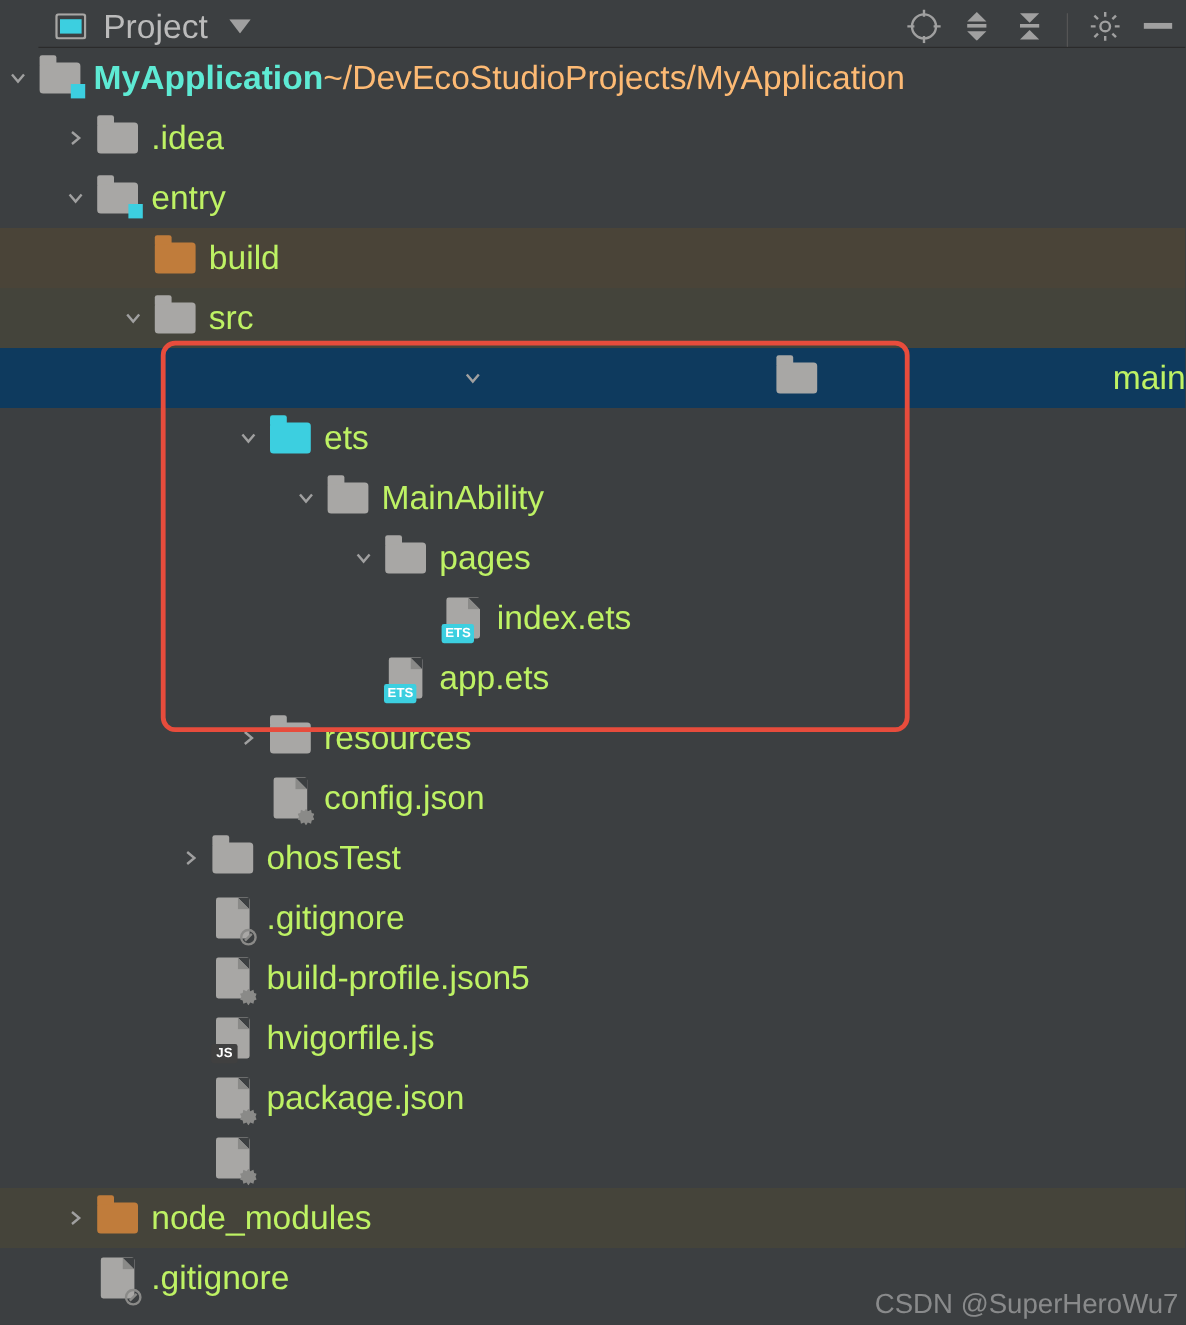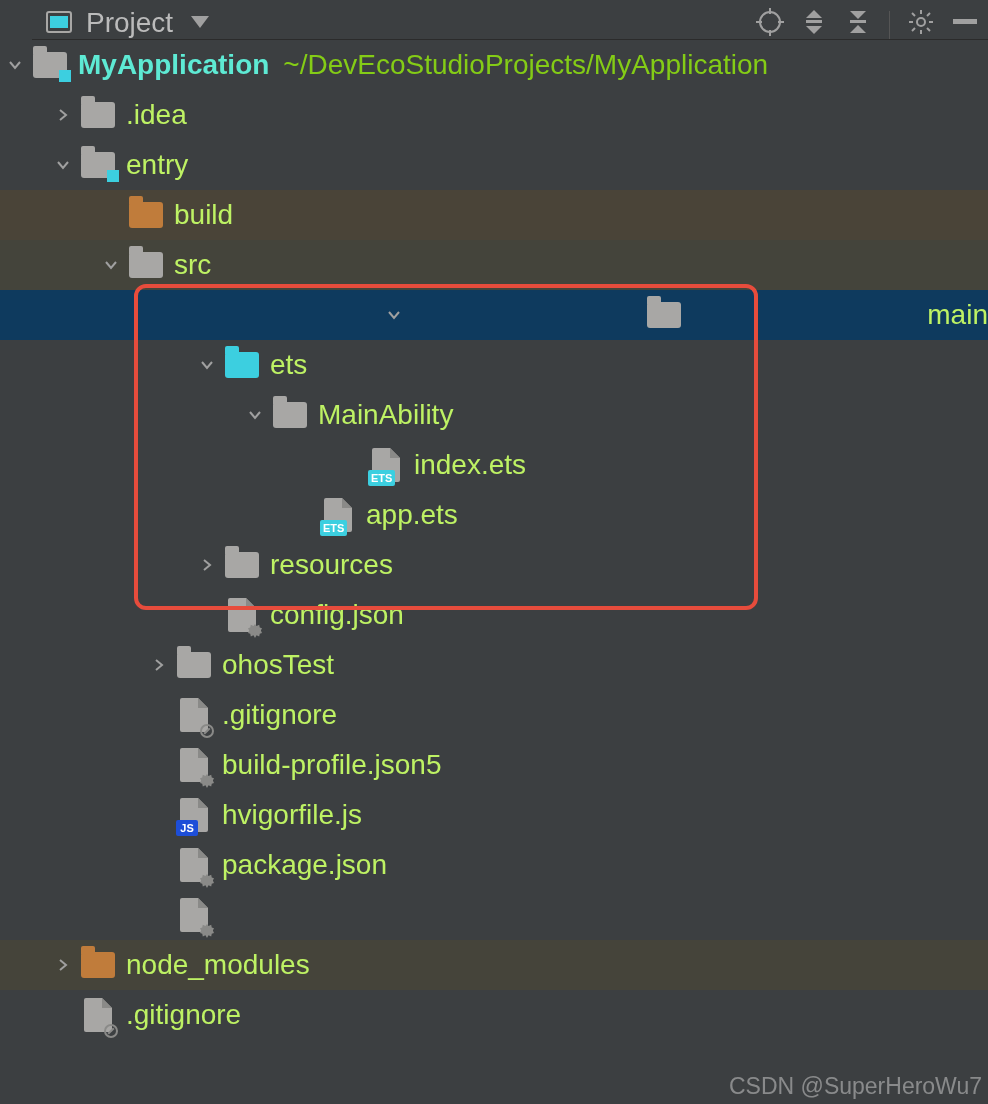--- a/index.html
+++ b/index.html
@@ -46,39 +46,39 @@
     width:22px; height:22px;
     display:inline-flex; align-items:center; justify-content:center;
     margin-right:6px;
     flex:0 0 22px;
   }
   .arrow svg { stroke:#A0A0A0; stroke-width:2; fill:none; }
   .indent { display:inline-block; }
   .ficon { width:36px; height:36px; margin-right:10px; flex:0 0 36px; display:inline-flex; align-items:center; justify-content:center; }
   .label { color:#bef264; }
   .label.bold { font-weight:700; color:#5eead4; }
-  .pathhint { color:#84cc16; margin-left:14px; }
+  .pathhint { color:#fdba74; }
   
   .i-folder       { width:34px; height:26px; background:#A8A7A5; border-radius:3px; position:relative; }
   .i-folder::before { content:""; position:absolute; left:0; top:-6px; width:14px; height:8px; background:inherit; border-radius:2px 2px 0 0; }
   .i-folder.module::after { content:""; position:absolute; right:-4px; bottom:-4px; width:12px; height:12px; background:#3CCFE0; }
   .i-folder.orange { background:#C07C3B; }
   .i-folder.blue   { background:#3CCFE0; }
   
   .i-file { width:28px; height:34px; background:#A8A7A5; border-radius:2px; position:relative; }
   .i-file::before { content:""; position:absolute; right:0; top:0; width:10px; height:10px; background:#3C3F41; clip-path:polygon(0 0,100% 0,100% 100%); }
   .i-file::after  { content:""; position:absolute; right:0; top:0; width:10px; height:10px; background:#8A8A88; clip-path:polygon(0 0,100% 100%,0 100%); }
   .i-file .badge {
     position:absolute; left:-4px; bottom:-4px;
     min-width:22px; height:16px; padding:0 3px;
     font-size:11px; line-height:16px; font-weight:700;
     text-align:center; color:#fff; border-radius:2px;
   }
   .b-ets  { background:#3CCFE0; color:#13334a; }
-  .b-js   { background:#1d4ed8; color:#3a3400; }
+  .b-js   { background:#404040; color:#3a3400; }
   .i-file .deco {
     position:absolute; right:-6px; bottom:-6px;
     width:14px; height:14px;
   }
   .deco.gear  { background:#8A8A88; clip-path:polygon(50% 0,61% 14%,80% 6%,84% 25%,100% 30%,92% 47%,100% 64%,84% 70%,80% 89%,61% 81%,50% 100%,39% 81%,20% 89%,16% 70%,0 64%,8% 47%,0 30%,16% 25%,20% 6%,39% 14%); }
   .deco.forbid{ border:2px solid #8A8A88; border-radius:50%; }
   .deco.forbid::after{ content:""; position:absolute; left:1px; right:1px; top:50%; height:2px; background:#8A8A88; transform:translateY(-50%) rotate(-45deg); }
   
   .hl-rect {
     position:absolute;
@@ -248,20 +248,32 @@
           <svg width="16" height="16" viewBox="0 0 16 16">
             <polyline points="3,5 8,11 13,5"></polyline>
           </svg>
         </span>
         <span class="ficon">
           <span class="i-folder"></span>
         </span>
         <span class="label">MainAbility</span>
       </div>
       <div class="row">
+        <span class="indent" style="width:292px"></span>
+        <span class="arrow">
+          <svg width="16" height="16" viewBox="0 0 16 16">
+            <polyline points="3,5 8,11 13,5"></polyline>
+          </svg>
+        </span>
+        <span class="ficon">
+          <span class="i-folder"></span>
+        </span>
+        <span class="label">pages</span>
+      </div>
+      <div class="row">
         <span class="indent" style="width:340px"></span>
         <span class="arrow"></span>
         <span class="ficon">
           <span class="i-file">
             <span class="badge b-ets">ETS</span>
           </span>
         </span>
         <span class="label">index.ets</span>
       </div>
       <div class="row">

